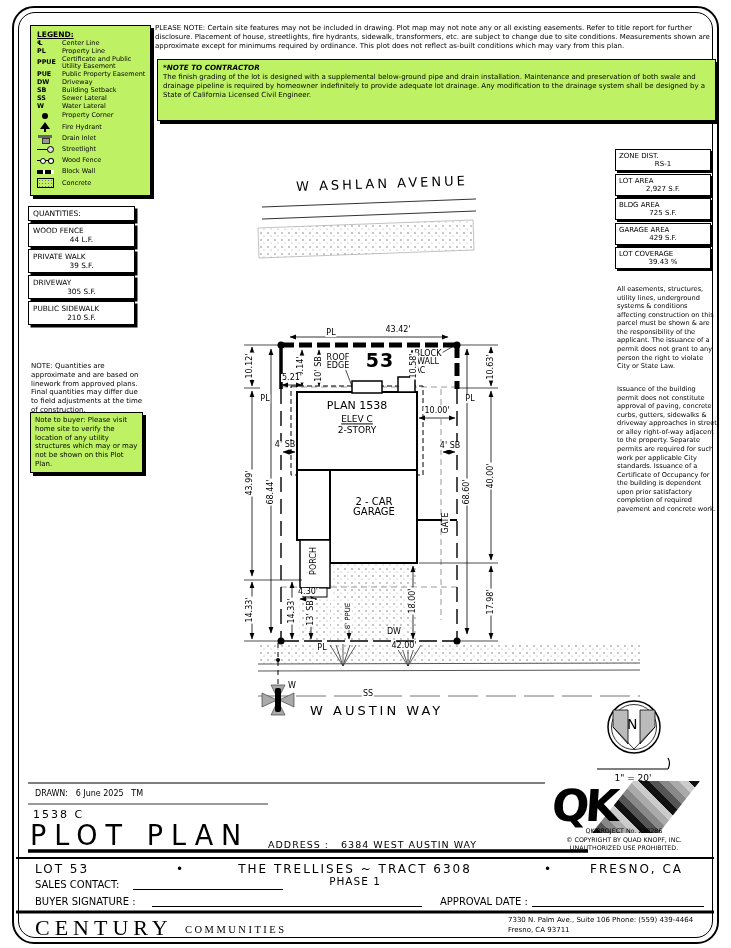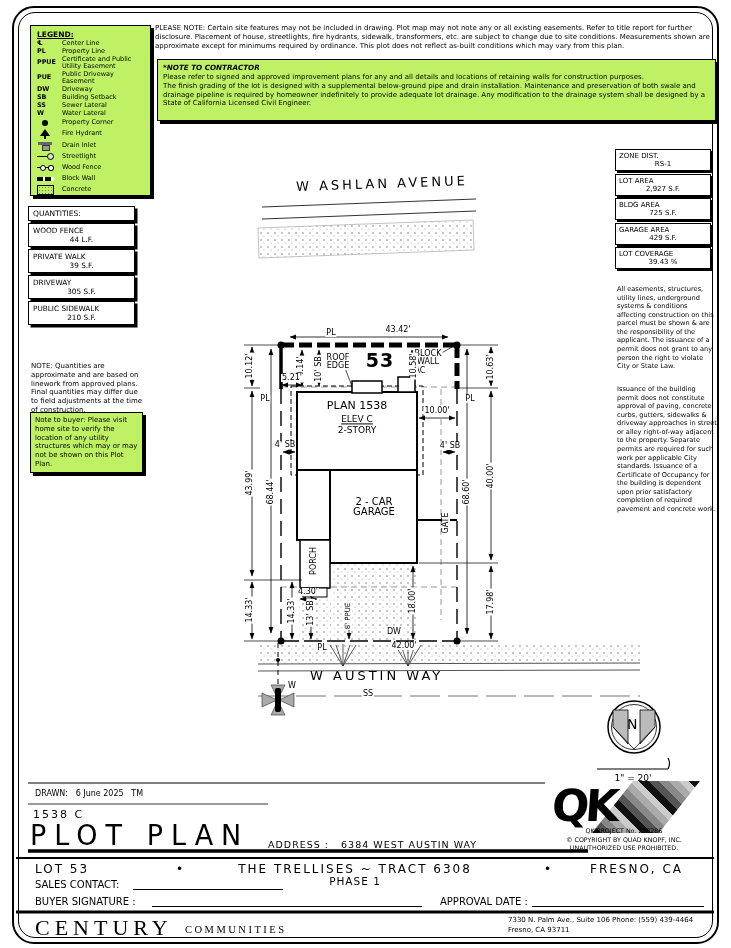--- a/index.html
+++ b/index.html
@@ -212,21 +212,21 @@
       <div class="legend-row">
         <span class="legend-abbr">PL</span>
         <span class="legend-label">Property Line</span>
       </div>
       <div class="legend-row">
         <span class="legend-abbr">PPUE</span>
         <span class="legend-label">Certificate and Public Utility Easement</span>
       </div>
       <div class="legend-row">
         <span class="legend-abbr">PUE</span>
-        <span class="legend-label">Public Driveway Easement</span>
+        <span class="legend-label">Public Property Easement</span>
       </div>
       <div class="legend-row">
         <span class="legend-abbr">DW</span>
         <span class="legend-label">Driveway</span>
       </div>
       <div class="legend-row">
         <span class="legend-abbr">SB</span>
         <span class="legend-label">Building Setback</span>
       </div>
       <div class="legend-row">
@@ -264,21 +264,20 @@
       <div class="legend-row">
         <span class="icon icon-concrete"></span>
         <span class="legend-label">Concrete</span>
       </div>
     </div>
 </div>
 
 <div class="abs para please-note">PLEASE NOTE:  Certain site features may not be included in drawing.  Plot map may not note any or all existing easements. Refer to title report for further disclosure.  Placement of house, streetlights, fire hydrants, sidewalk, transformers, etc. are subject to change due to site conditions.  Measurements shown are approximate except for minimums required by ordinance.  This plot does not reflect as-built conditions which may vary from this plan.</div>
 <div class="abs shadow-box contractor-box">
   <div class="t">*NOTE TO CONTRACTOR</div>
-  <div class="para">Please refer to signed and approved improvement plans for any and all details and locations of retaining walls for construction purposes.</div>
   <div class="para">The finish grading of the lot is designed with a supplemental below-ground pipe and drain installation.  Maintenance and preservation of both swale and drainage pipeline is required by homeowner indefinitely to provide adequate lot drainage.  Any modification to the drainage system shall be designed by a State of California Licensed Civil Engineer.</div>
 </div>
 
 <div class="abs" style="left:615px;top:149px;" id="site-info">
     <div class="si-box">
       <div class="si-label">ZONE DIST.</div>
       <div class="si-value">RS-1</div>
     </div>
     <div class="si-box">
       <div class="si-label">LOT AREA</div>
@@ -318,21 +317,21 @@
       <div class="qty-cell">
         <div class="qty-label">PUBLIC SIDEWALK</div>
         <div class="qty-value">210 S.F.</div>
       </div>
     </div>
 </div>
 <div class="abs para" style="left:31px;top:362px;width:112px;">NOTE: Quantities are approximate and are based on linework from approved plans.  Final quantities may differ due to field adjustments at the time of construction.</div>
 <div class="abs shadow-box buyer-box para">Note to buyer: Please visit home site to verify the location of any utility structures which may or may not be shown on this Plot Plan.</div>
 
 <div class="street-label" style="left:296px;top:176px;transform:rotate(-2deg);">W ASHLAN AVENUE</div>
-<div class="street-label" style="left:310px;top:668px;">W AUSTIN WAY</div>
+<div class="street-label" style="left:310px;top:703px;">W AUSTIN WAY</div>
 <div id="plot-labels">
     <span class="plot-label" style="left: 331px; top: 333px; transform: translate(-50%, -50%);">PL</span>
     <span class="plot-label" style="left: 398px; top: 330px; transform: translate(-50%, -50%);">43.42'</span>
     <span class="plot-label bold" style="left: 380px; top: 361px; font-size: 19px; transform: translate(-50%, -50%);">53</span>
     <span class="plot-label" style="left: 428px; top: 358px; transform: translate(-50%, -50%);">BLOCK
 WALL</span>
     <span class="plot-label" style="left: 338px; top: 362px; transform: translate(-50%, -50%);">ROOF
 EDGE</span>
     <span class="plot-label" style="left: 319px; top: 369px; transform: translate(-50%, -50%) rotate(-90deg);">10' SB</span>
     <span class="plot-label" style="left: 301px; top: 369px; transform: translate(-50%, -50%) rotate(-90deg);">10.14'</span>

